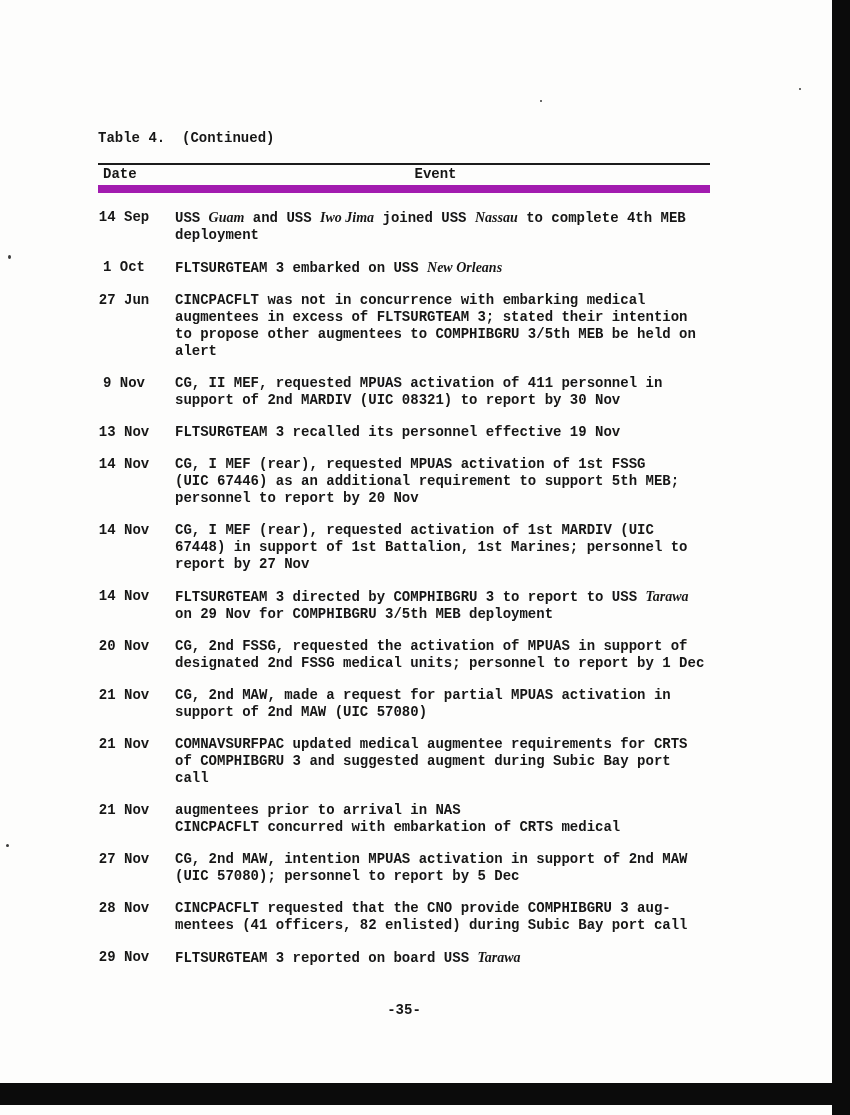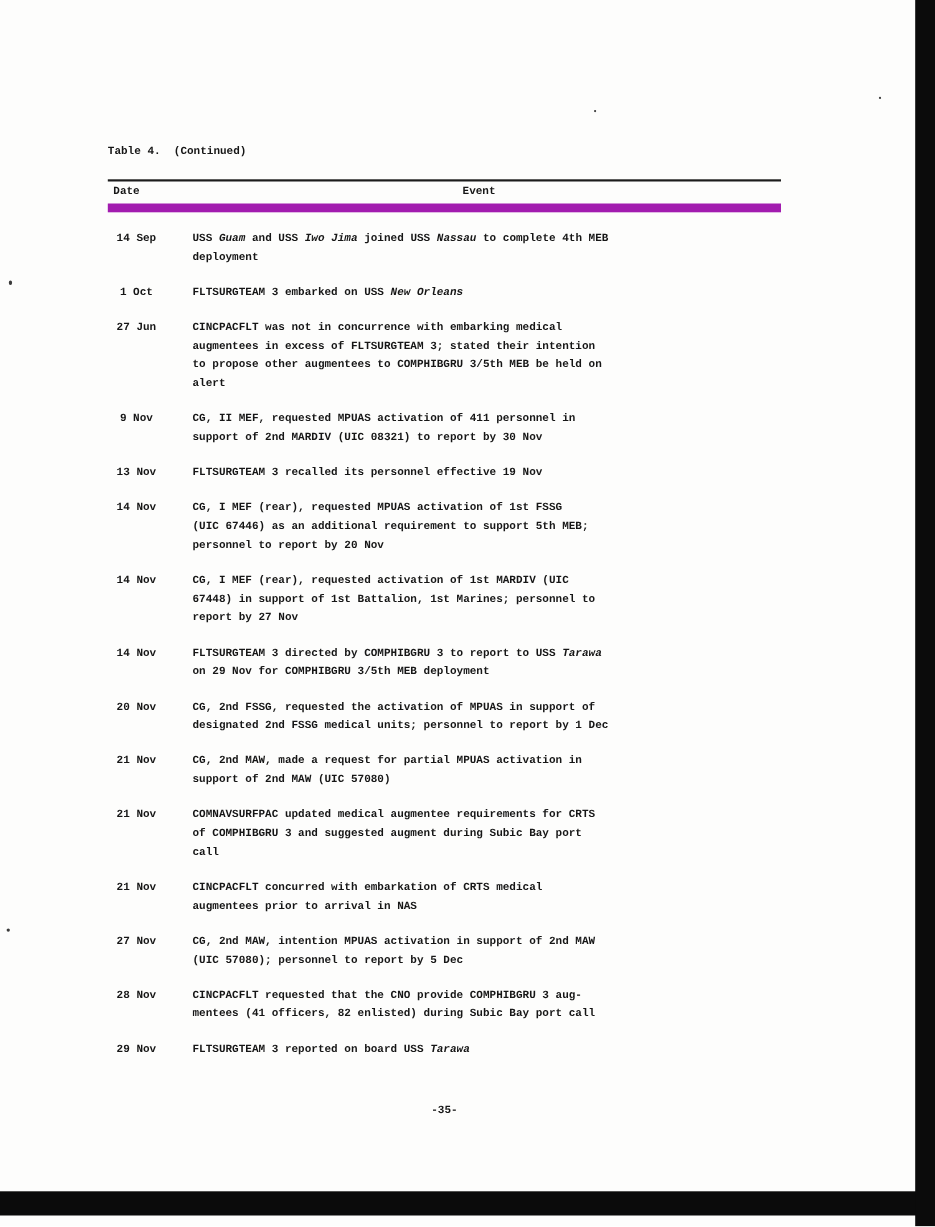--- a/index.html
+++ b/index.html
@@ -3,40 +3,40 @@
 <meta charset="utf-8">
 <style>
   html,body{margin:0;padding:0;background:#ffffff;}
   .page{
     position:relative;
     width:850px;height:1115px;
     background:#fdfdfc;
     overflow:hidden;
     font-family:"Liberation Mono","DejaVu Sans Mono",monospace;
     color:#161616;
-    font-size:10px;
+    font-size:14px;
     line-height:17px;
     font-weight:600;
   }
   .content{position:absolute;left:98px;top:130px;width:612px;}
   .title{white-space:pre;margin-bottom:16px;}
   .thead{
     display:flex;
     border-top:2px solid #1c1c1c;
     border-bottom:8px solid #a21caf;
     padding:1px 0 2px 0;
   }
   .date-h{width:58px;padding-left:5px;}
   .event-h{flex:1;text-align:center;}
   .rows{margin-top:16px;}
   .row{display:flex;margin-bottom:15px;}
   .date{width:52px;text-align:center;white-space:pre;flex:none;}
   .event{margin-left:25px;}
   .line{white-space:pre;}
-  .it{font-style:italic;}
+  .it{font-style:italic;font-family:Liberation Serif, serif;}
   .footer{
     position:absolute;left:98px;top:1002px;width:612px;
     text-align:center;white-space:pre;
   }
   .edge-right{
     position:absolute;top:0;right:0;width:18px;height:1115px;
     background:#0b0b0b;
   }
   .edge-bottom{
     position:absolute;left:0;top:1083px;width:850px;height:22px;
@@ -134,22 +134,22 @@
           <div class="date">21 Nov</div>
           <div class="event">
             <div class="line"><span>COMNAVSURFPAC updated medical augmentee requirements for CRTS</span></div>
             <div class="line"><span>of COMPHIBGRU 3 and suggested augment during Subic Bay port</span></div>
             <div class="line"><span>call</span></div>
           </div>
         </div>
         <div class="row">
           <div class="date">21 Nov</div>
           <div class="event">
+            <div class="line"><span>augmentees prior to arrival in NAS</span></div>
             <div class="line"><span>CINCPACFLT concurred with embarkation of CRTS medical</span></div>
-            <div class="line"><span>augmentees prior to arrival in NAS</span></div>
           </div>
         </div>
         <div class="row">
           <div class="date">27 Nov</div>
           <div class="event">
             <div class="line"><span>CG, 2nd MAW, intention MPUAS activation in support of 2nd MAW</span></div>
             <div class="line"><span>(UIC 57080); personnel to report by 5 Dec</span></div>
           </div>
         </div>
         <div class="row">

